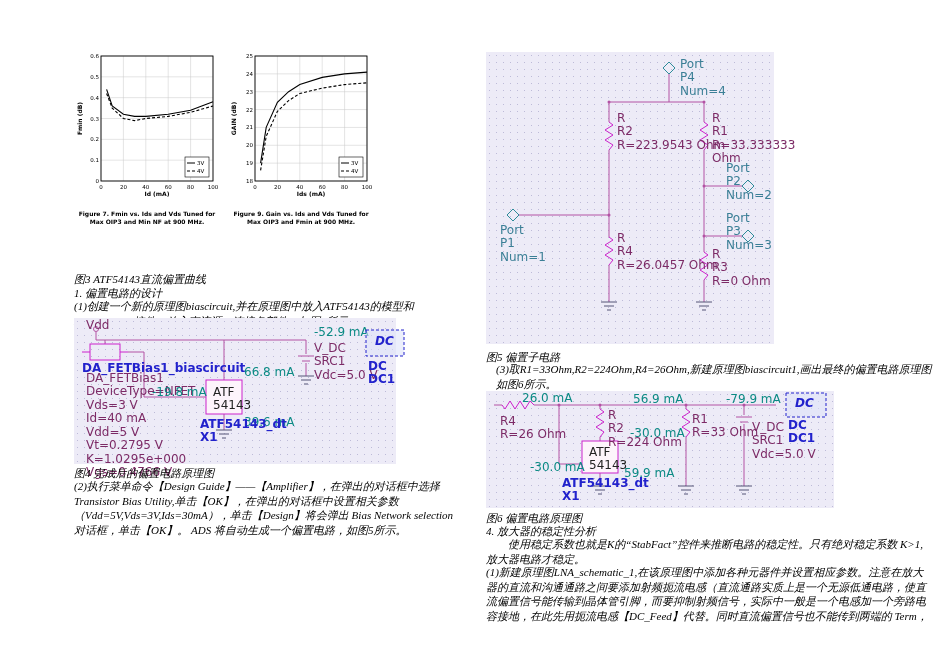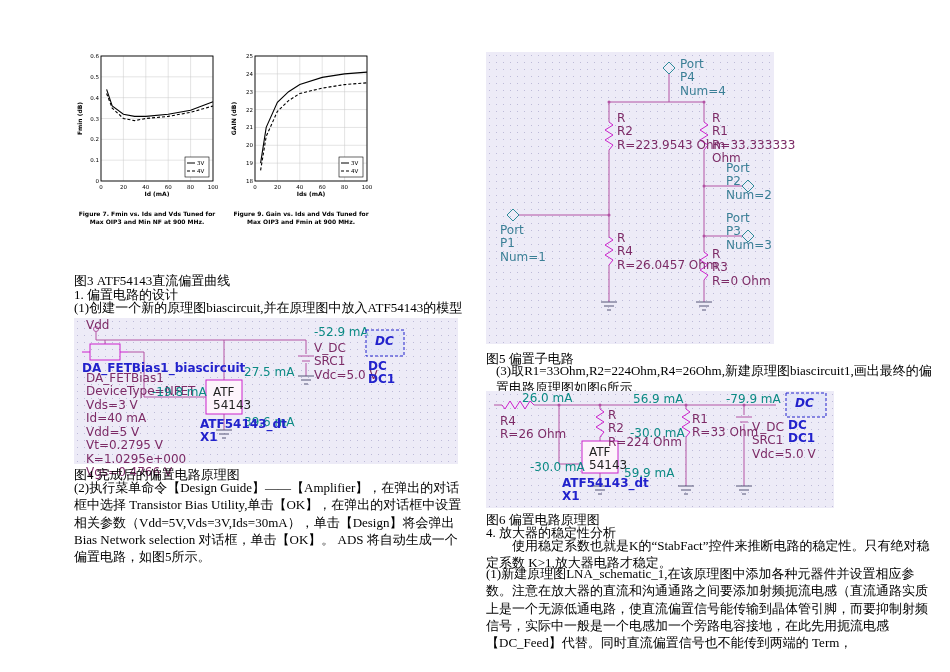--- a/index.html
+++ b/index.html
@@ -1,18 +1,18 @@
 <!DOCTYPE html>
 <html><head>
 <meta charset="utf-8">
 <style>
   html,body{margin:0;padding:0;background:#fff;}
   .page{position:relative;width:950px;height:672px;background:#fff;overflow:hidden;
         font-family:"Liberation Serif","DejaVu Serif",serif;color:#000;}
-  .txt{position:absolute;font-size:13px;line-height:1.33;}
+  .txt{position:absolute;font-size:11px;line-height:1.33;font-style:italic;}
   .indent{text-indent:2em;}
   .chartfig{position:absolute;}
   .chartfig svg{display:block;background:#fff;}
   .chartcap{font-family:"DejaVu Sans",sans-serif;font-size:6px;font-weight:bold;
             text-align:center;line-height:1.3;margin-top:2px;}
   .ctick{font-family:"DejaVu Sans",sans-serif;font-size:5.5px;fill:#000;}
   .caxis{font-family:"DejaVu Sans",sans-serif;font-size:6px;font-weight:bold;fill:#000;}
   .schem{position:absolute;background-color:#edebf7;
          background-image:radial-gradient(#bdbad8 0.7px, transparent 0.8px);
          background-size:7px 7px;}
@@ -115,21 +115,21 @@
         <line x1="113" y1="121" x2="121" y2="121" stroke="#000" stroke-width="1" stroke-dasharray="3,2"></line>
         <text x="123" y="123" class="ctick">4V</text>
       </svg>
     <div class="chartcap">Figure 9.  Gain vs. Ids and Vds Tuned for Max OIP3 and Fmin at 900 MHz.</div>
   </div>
 
   <div class="txt" style="left:74px;top:272px;width:392px">图3 ATF54143直流偏置曲线</div>
   <div class="txt" style="left:74px;top:286px;width:392px">1.  偏置电路的设计</div>
   <div class="txt" style="left:74px;top:299px;width:392px">(1)创建一个新的原理图biascircuit,并在原理图中放入ATF54143的模型和DA_FETBias控件，放入直流源，连接各部件，如图4所示。</div>
 
-  <div class="schem" style="left:74px;top:318px;width:384px;height:146px">
+  <div class="schem" style="left:74px;top:318px;width:322px;height:146px">
     <svg width="336" height="146">
       <g stroke="#b352a4" stroke-width="1" fill="none">
         <path d="M22,22 H232"></path>
         <path d="M22,22 V14"></path>
         <path d="M31,26 V22"></path>
         <path d="M54,34 H70 V79 H132"></path>
         <path d="M150,22 V62"></path>
         <path d="M150,96 V112"></path>
         <path d="M232,22 V36"></path>
         <path d="M232,45 V58"></path>
@@ -157,21 +157,21 @@
     <span class="sl blue" style="left:8px;top:44px">DA_FETBias1_biascircuit</span>
     <span class="sl comp" style="left:12px;top:54px">DA_FETBias1
 DeviceType=NFET
 Vds=3 V
 Id=40 mA
 Vdd=5 V
 Vt=0.2795 V
 K=1.0295e+000
 Vgs=0.4766 V</span>
     <span class="sl teal" style="left:78px;top:68px">-19.8 mA</span>
-    <span class="sl teal" style="left:170px;top:48px">27.5 mA</span>
+    <span class="sl teal" style="left:170px;top:48px">66.8 mA</span>
     <span class="sl teal" style="left:170px;top:98px">39.6 mA</span>
     <span class="sl black" style="left:139px;top:68px">ATF
 54143</span>
     <span class="sl blue" style="left:126px;top:100px">ATF54143_dt
 X1</span>
     <svg width="336" height="146" style="position:absolute;left:0;top:0;pointer-events:none">
       <rect x="292" y="12" width="38" height="26" fill="rgba(220,225,250,0.55)" stroke="#2222cc" stroke-dasharray="3,2"></rect>
     </svg>
     <span class="dcbig" style="left:301px;top:16px">DC</span>
     <span class="sl blue" style="left:294px;top:42px">DC

